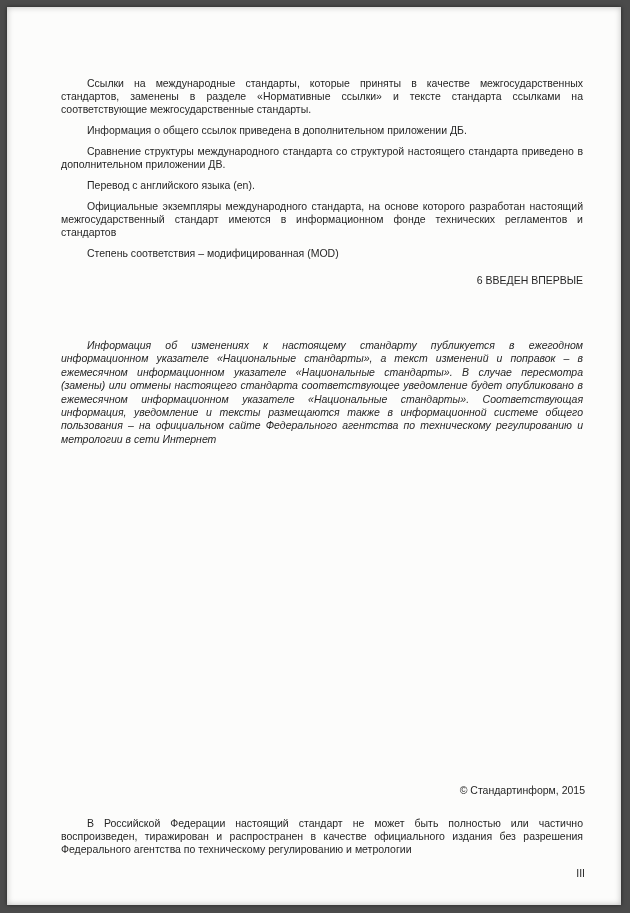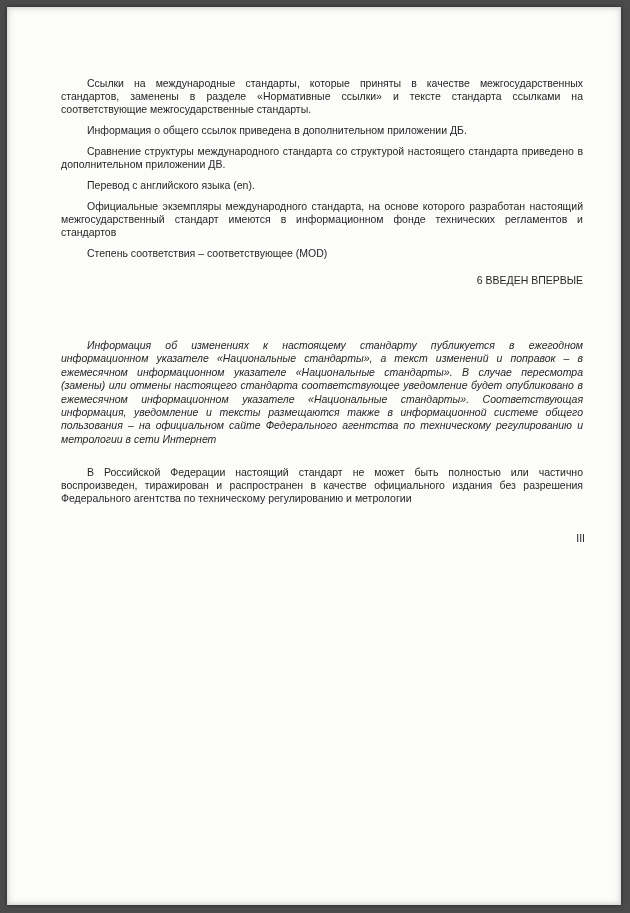--- a/index.html
+++ b/index.html
@@ -59,47 +59,48 @@
     margin-top: 338px;
     text-align: right;
     font-size: 10.5px;
     line-height: 13px;
     padding-right: 6px;
   }
   p.footer-note {
     margin-top: 20px;
   }
   .page-number {
-    margin-top: 27px;
+    margin-top: 11px;
     text-align: right;
     font-size: 10.5px;
     line-height: 13px;
     padding-right: 6px;
     color: #262626;
   }
 </style>
 </head>
 <body>
 
 <div class="canvas">
   <div class="page">
 
 
     <div class="body-text">
       <p class="para">Ссылки на международные стандарты, которые приняты в качестве межгосударственных стандартов, заменены в разделе «Нормативные ссылки» и тексте стандарта ссылками на соответствующие межгосударственные стандарты.</p>
       <p class="para">Информация о общего ссылок приведена в дополнительном приложении ДБ.</p>
       <p class="para">Сравнение структуры международного стандарта со структурой настоящего стандарта приведено в дополнительном приложении ДВ.</p>
       <p class="para">Перевод с английского языка (en).</p>
       <p class="para">Официальные экземпляры международного стандарта, на основе которого разработан настоящий межгосударственный стандарт имеются в информационном фонде технических регламентов и стандартов</p>
-      <p class="para">Степень соответствия – соответствующее (MOD)</p>
+      <p class="para">Степень соответствия – модифицированная (MOD)</p>
     </div>
 
     <p class="para introduced">6 ВВЕДЕН ВПЕРВЫЕ</p>
 
     <p class="para italic-note">Информация об изменениях к настоящему стандарту публикуется в ежегодном информационном указателе «Национальные стандарты», а текст изменений и поправок – в ежемесячном информационном указателе «Национальные стандарты». В случае пересмотра (замены) или отмены настоящего стандарта соответствующее уведомление будет опубликовано в ежемесячном информационном указателе «Национальные стандарты». Соответствующая информация, уведомление и тексты размещаются также в информационной системе общего пользования – на официальном сайте Федерального агентства по техническому регулированию и метрологии в сети Интернет</p>
 
+    <div class="copyright">© Стандартинформ, 2015</div>
 
     <p class="para footer-note">В Российской Федерации настоящий стандарт не может быть полностью или частично воспроизведен, тиражирован и распространен в качестве официального издания без разрешения Федерального агентства по техническому регулированию и метрологии</p>
 
     <div class="page-number">III</div>
 
   </div>
 </div>
 
 </body></html>

